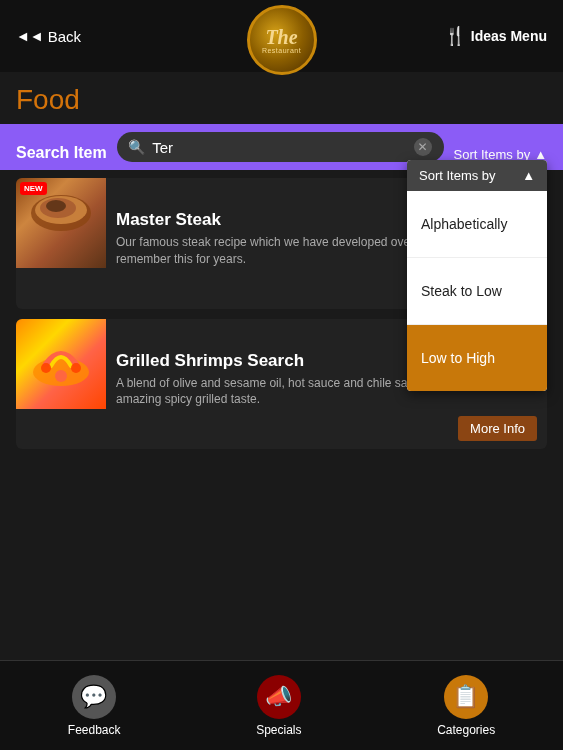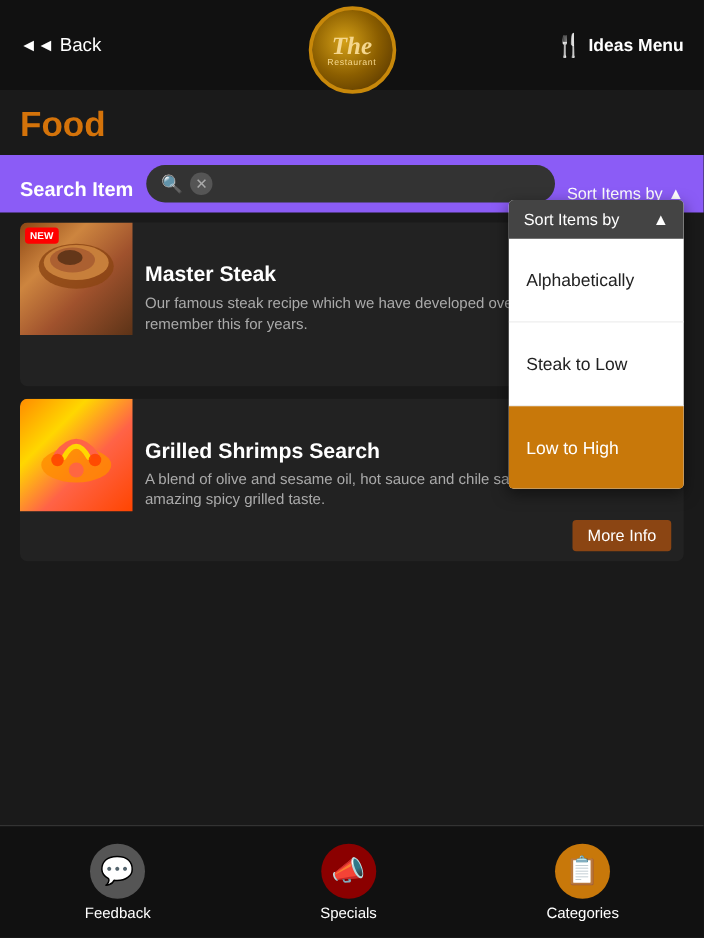--- a/index.html
+++ b/index.html
@@ -78,21 +78,21 @@
 
     .fork-knife-icon {
       font-size: 18px;
       color: #fff;
     }
 
     
     .page-title {
       padding: 12px 16px 8px 16px;
       font-size: 28px;
-      font-weight: bold;
+      font-weight: normal;
       color: #d4730a;
     }
 
     
     .search-section {
       display: flex;
       align-items: flex-end;
       padding: 8px 16px;
       gap: 10px;
       background-color: #8b5cf6;
@@ -365,20 +365,21 @@
     <span>Ideas Menu</span>
   </div>
 </div>
 
 <div class="page-title">Food</div>
 
 <div class="search-section">
   <span class="search-label">Search Item</span>
   <div class="search-input-wrapper">
     <span class="search-icon-inner">🔍</span>
+    <input class="search-input" type="text" value="Ter" style="">
     <div class="search-clear">✕</div>
   </div>
   <div class="sort-btn">
     <span>Sort Items by</span>
     <span>▲</span>
   </div>
 </div>
 
 <div class="sort-dropdown">
   <div class="sort-header">

